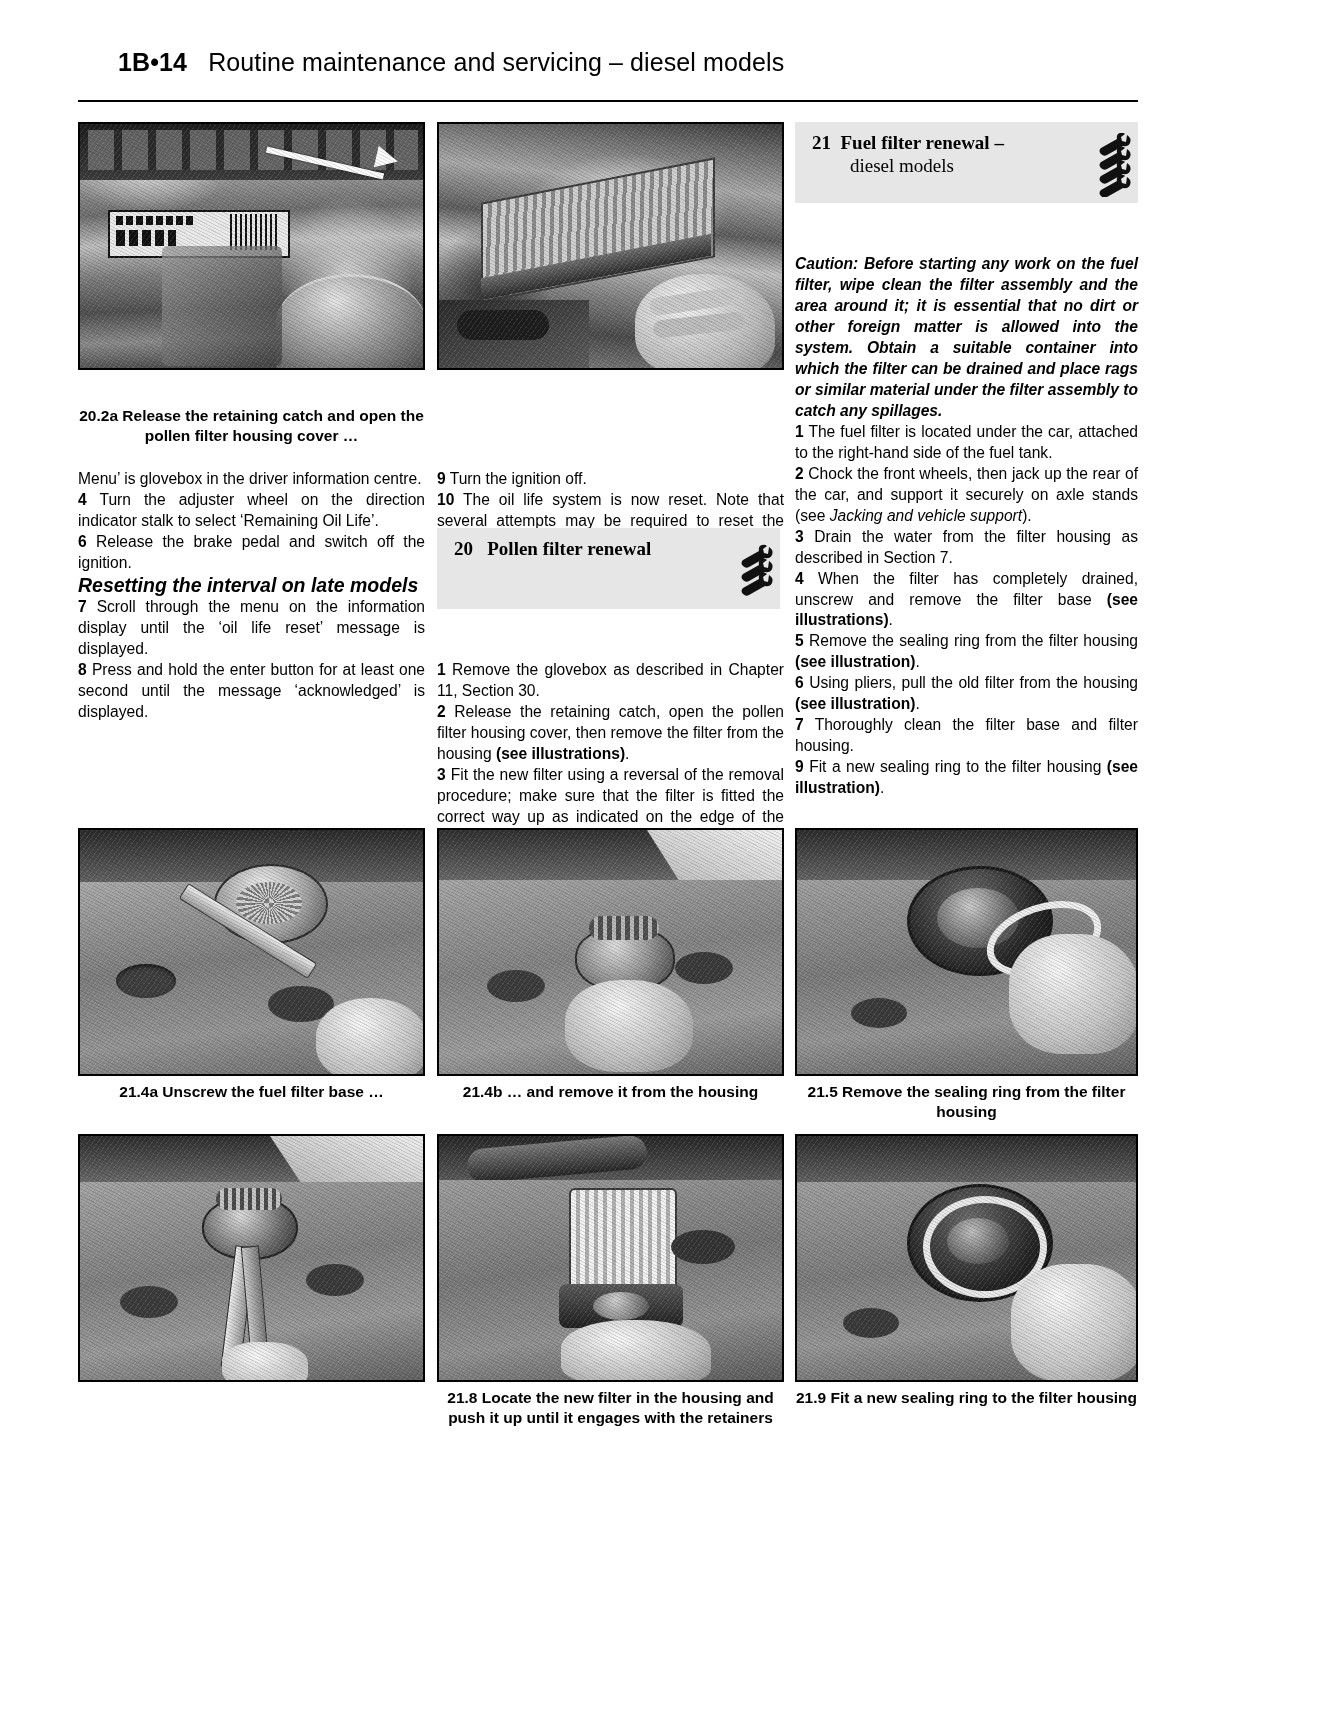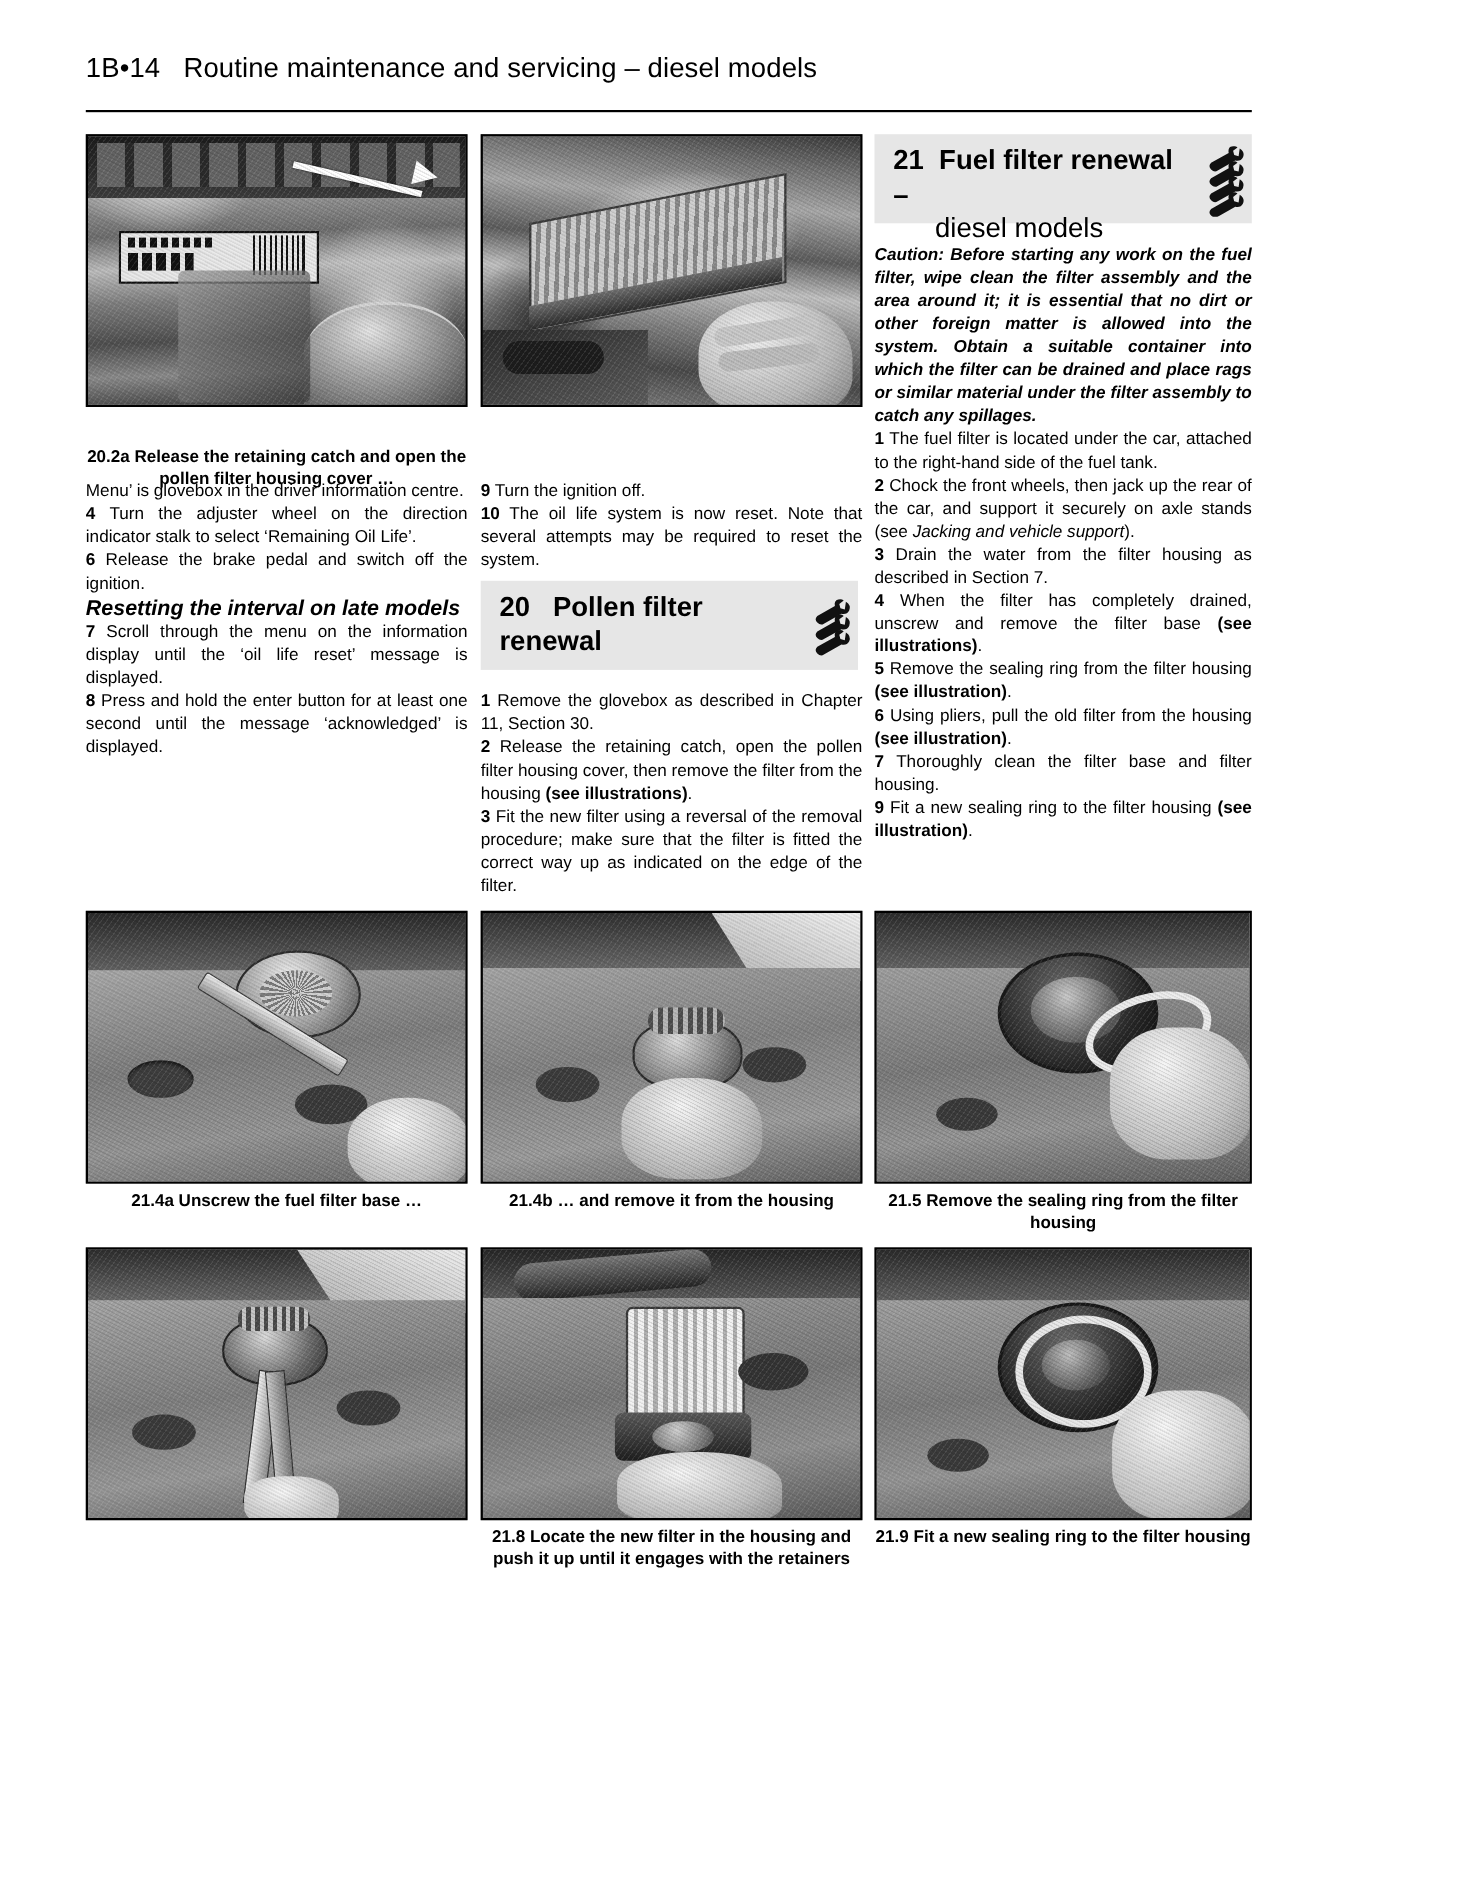--- a/index.html
+++ b/index.html
@@ -25,21 +25,21 @@
 
   
   .page-header {
     position: absolute;
     left: 78px;
     top: 48px;
     width: 1060px;
     font-size: 25px;
     letter-spacing: .1px;
   }
-  .hdr-num { font-weight: 400; }
+  .hdr-num { font-weight: 700; margin-left: 40px; }
   .hdr-title { font-weight: 400; }
   .header-rule {
     position: absolute;
     left: 78px;
     top: 100px;
     width: 1060px;
     height: 2px;
     background: #000;
   }
 
@@ -100,20 +100,21 @@
     text-align: center;
   }
 
   
   .col {
     position: absolute;
     font-size: 15.6px;
     line-height: 1.345;
     text-align: justify;
     text-justify: inter-word;
+    margin-top: 32px;
   }
   .col p { margin: 0; }
   .step-num { font-weight: bold; }
   .bold { font-weight: bold; }
   .ital { font-style: italic; }
   .sub-head {
     font-size: 19.5px;
     font-weight: bold;
     font-style: italic;
     line-height: 1.18;
@@ -126,23 +127,24 @@
   }
 
   
   .sec-box {
     position: absolute;
     background: #e6e6e6;
     box-sizing: border-box;
   }
   .sec-title {
     position: absolute;
-    font-size: 25px;
+    font-size: 19px;
     font-weight: bold;
     line-height: 1.22;
+    font-family: Liberation Serif, serif;
   }
   .sec-title .sec-no { font-weight: bold; }
   .sec-sub { font-weight: normal; }
 
   
   .spanners {
     position: absolute;
     width: 46px;
     height: 64px;
   }

